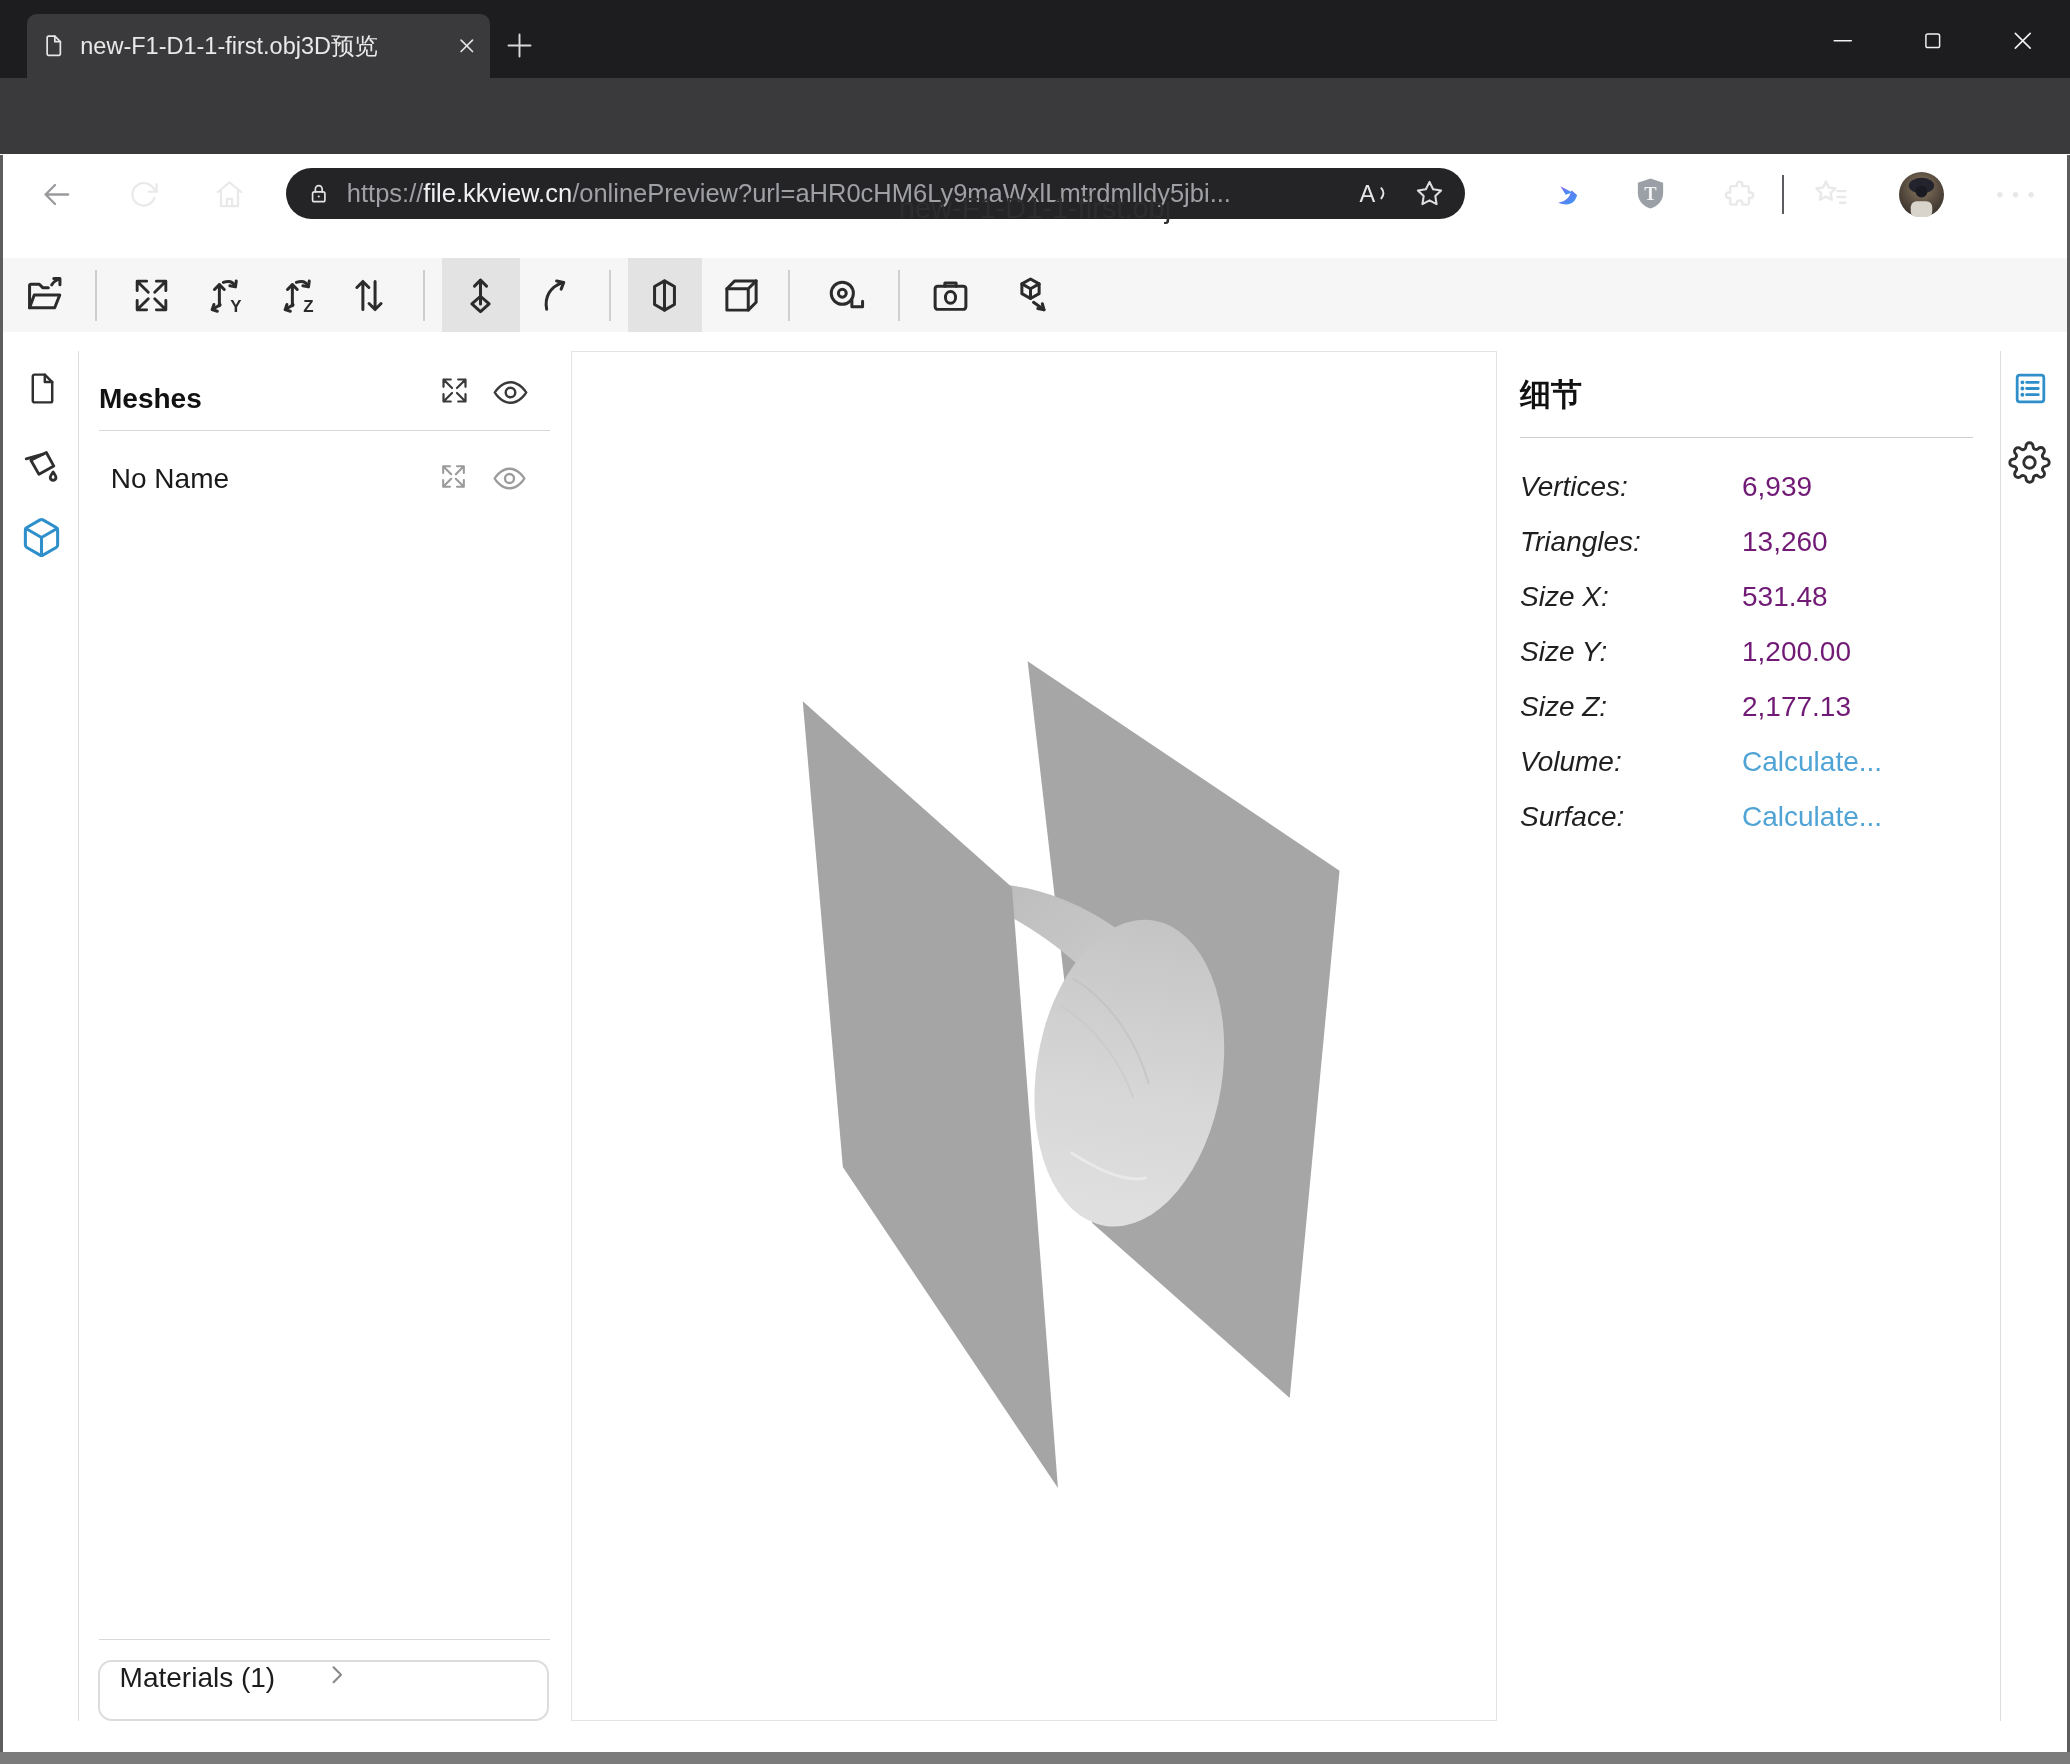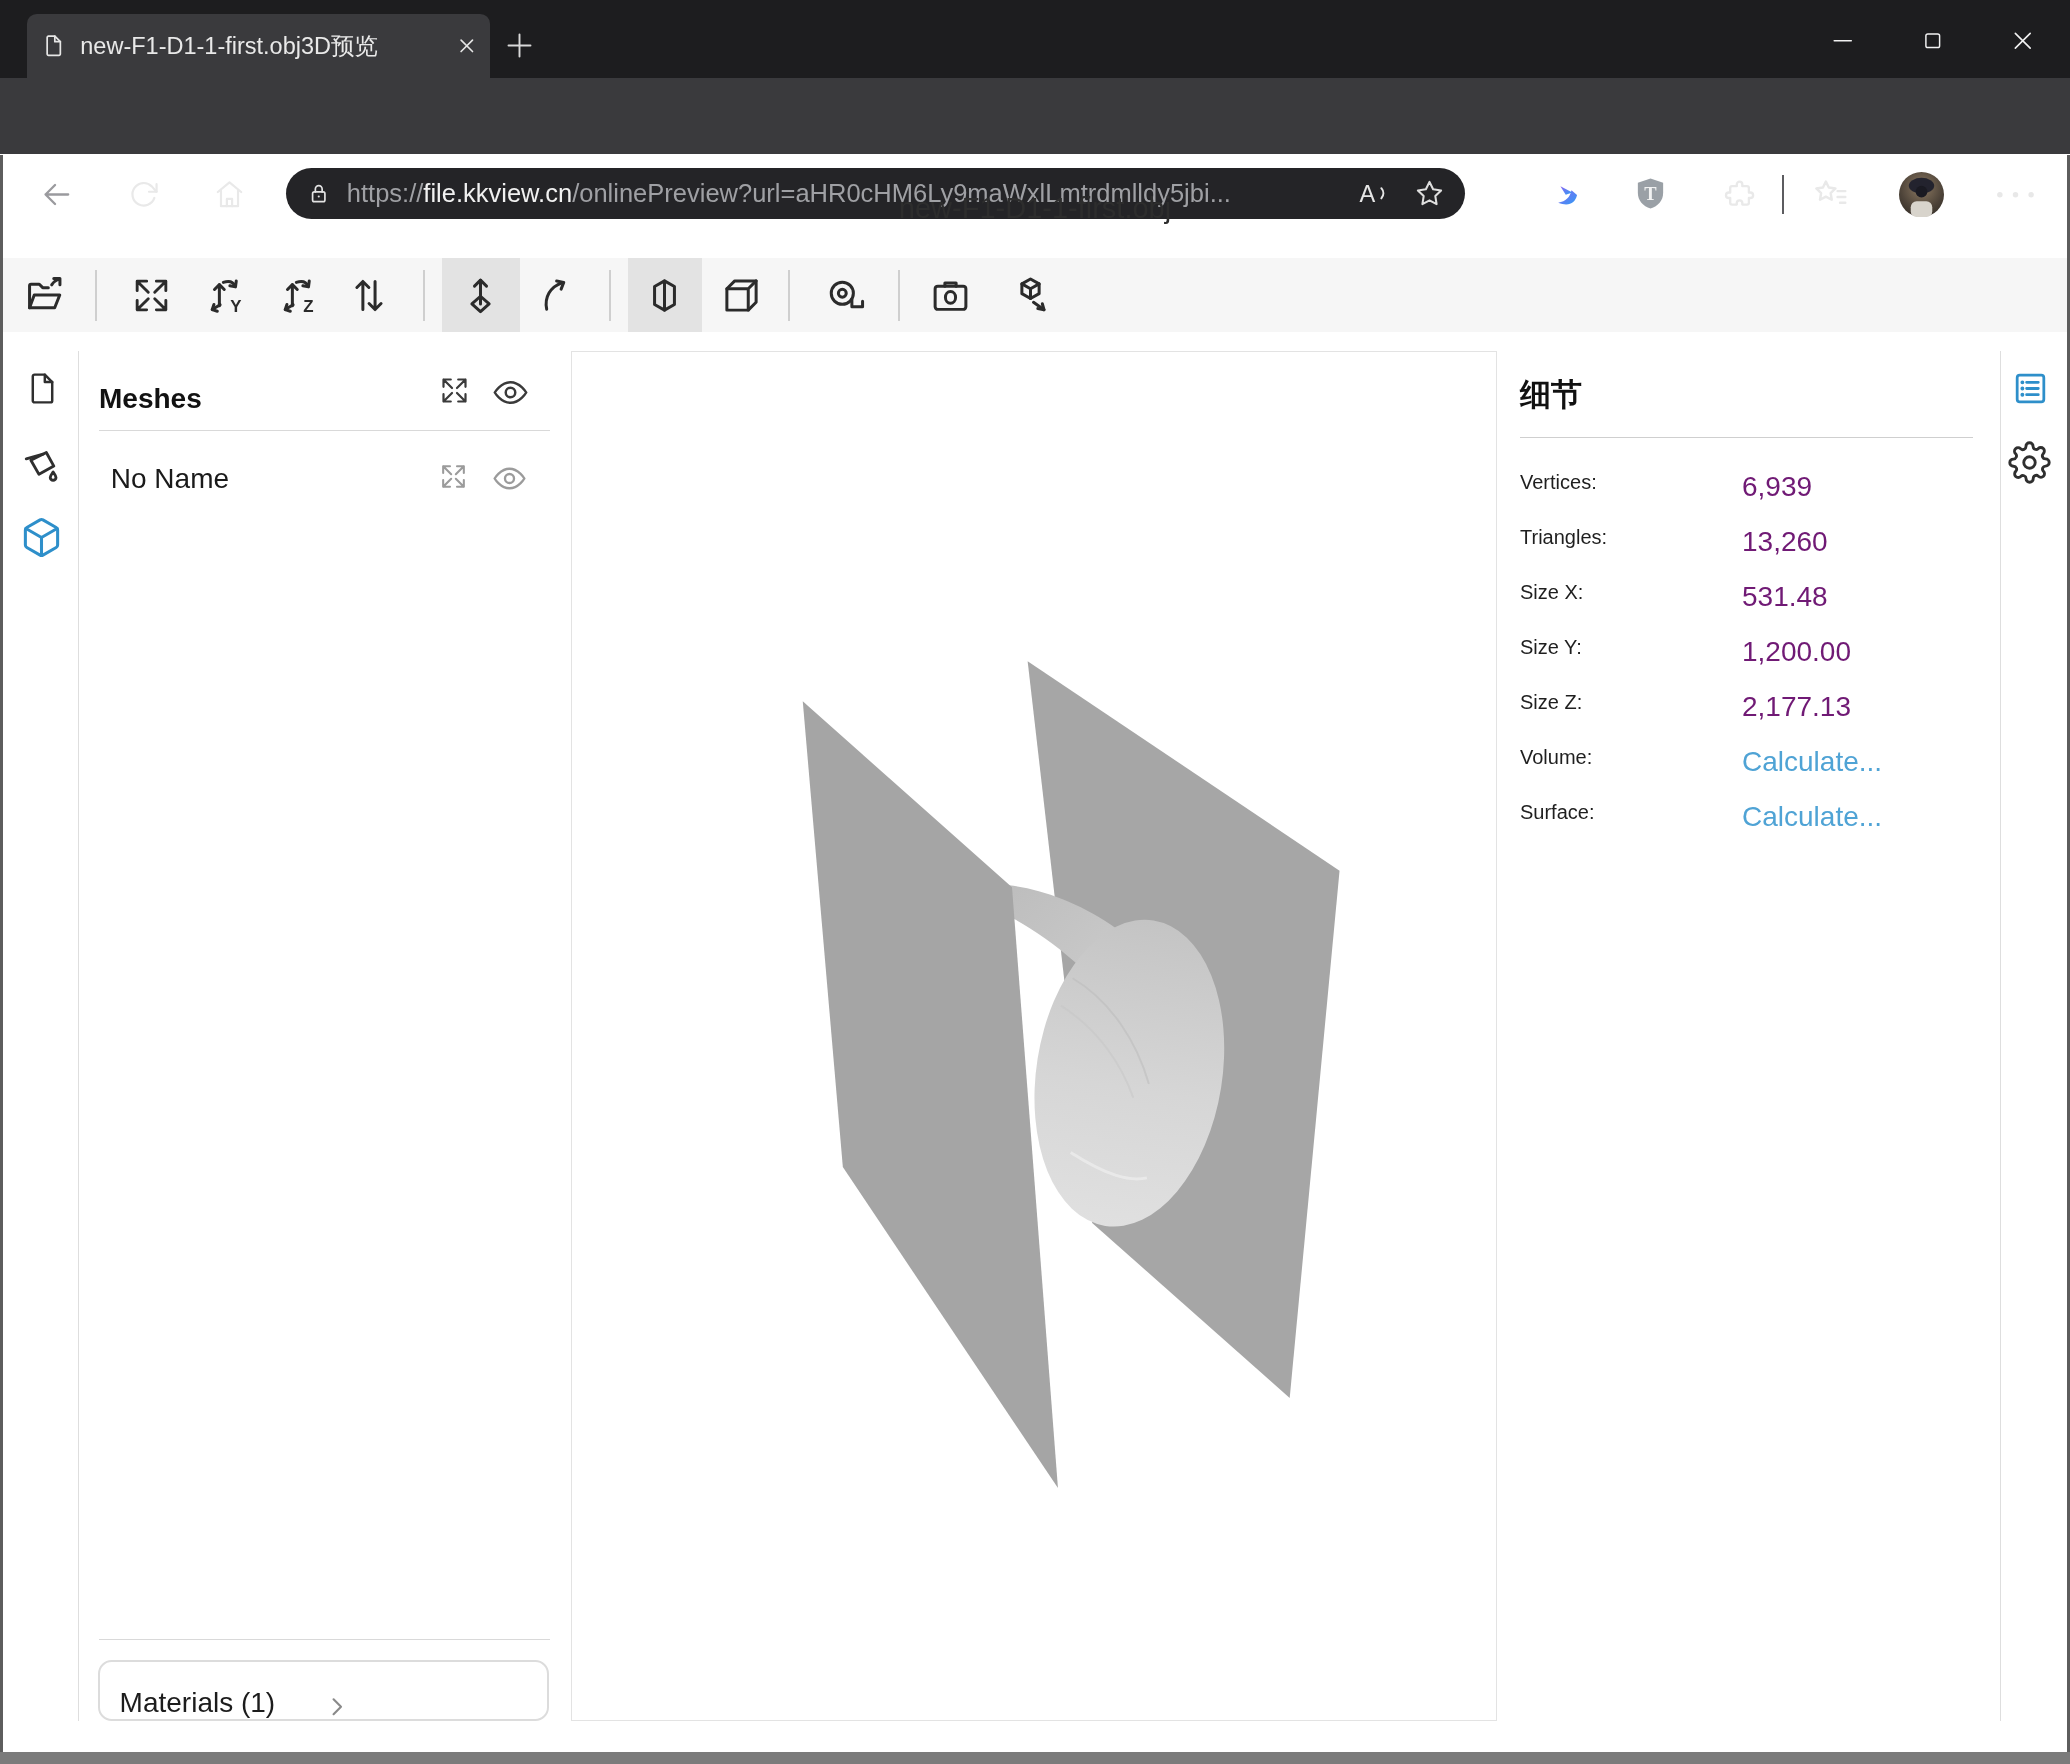--- a/index.html
+++ b/index.html
@@ -33,28 +33,28 @@
   .tdiv{position:absolute;top:11.8px;width:2px;height:51px;background:#cfcfcf;}
   .vdiv{width:1px;background:#dedede;}
   .axis-letter{font-size:9px;fill:#2b2b2b;stroke:none;font-family:"Liberation Sans",sans-serif;font-weight:bold;}
 
   .panel-h{font-size:28px;font-weight:600;color:#121212;margin-top:7px;}
   .mesh-name{font-size:28px;color:#1a1a1a;}
   .hline{background:#d9d9d9;height:1px;}
   .icbtn{color:#3a3a3a;display:flex;align-items:center;justify-content:center;}
   .icbtn.muted{color:#9b9b9b;}
   .materials-btn{left:98px;top:1660px;width:451px;height:61px;border:2px solid #dcdcdc;border-radius:13.7px;
-                 box-sizing:border-box;display:flex;align-items:flex-end;padding:0 19.6px;background:#fff;}
+                 box-sizing:border-box;display:flex;align-items:flex-start;padding:0 19.6px;background:#fff;}
   .materials-btn span{font-size:28px;color:#1c1c1c;flex:1;}
 
   .viewport{left:571px;top:351px;width:926px;height:1370px;border:1px solid #e3e3e3;box-sizing:border-box;background:#fff;}
   .viewport svg{width:100%;height:100%;display:block;}
 
   .details-h{left:1520px;top:374px;font-size:31px;font-weight:700;color:#111;}
-  .drow-label{position:absolute;left:1520px;font-size:20px;color:#1f1f1f;}
+  .drow-label{position:absolute;left:1520px;font-size:28px;color:#1f1f1f;font-style:italic;}
   .drow-value{position:absolute;left:1742px;font-size:28px;color:#701a75;}
   .drow-value.link{color:#4fa3d5;cursor:pointer;}
 
   .bottombar{left:0;top:1752px;width:2070px;height:12.7px;background:#7b7b7b;}
 </style>
 </head>
 <body>
 
 <div class="abs tabstrip">
   <div class="abs tab">

